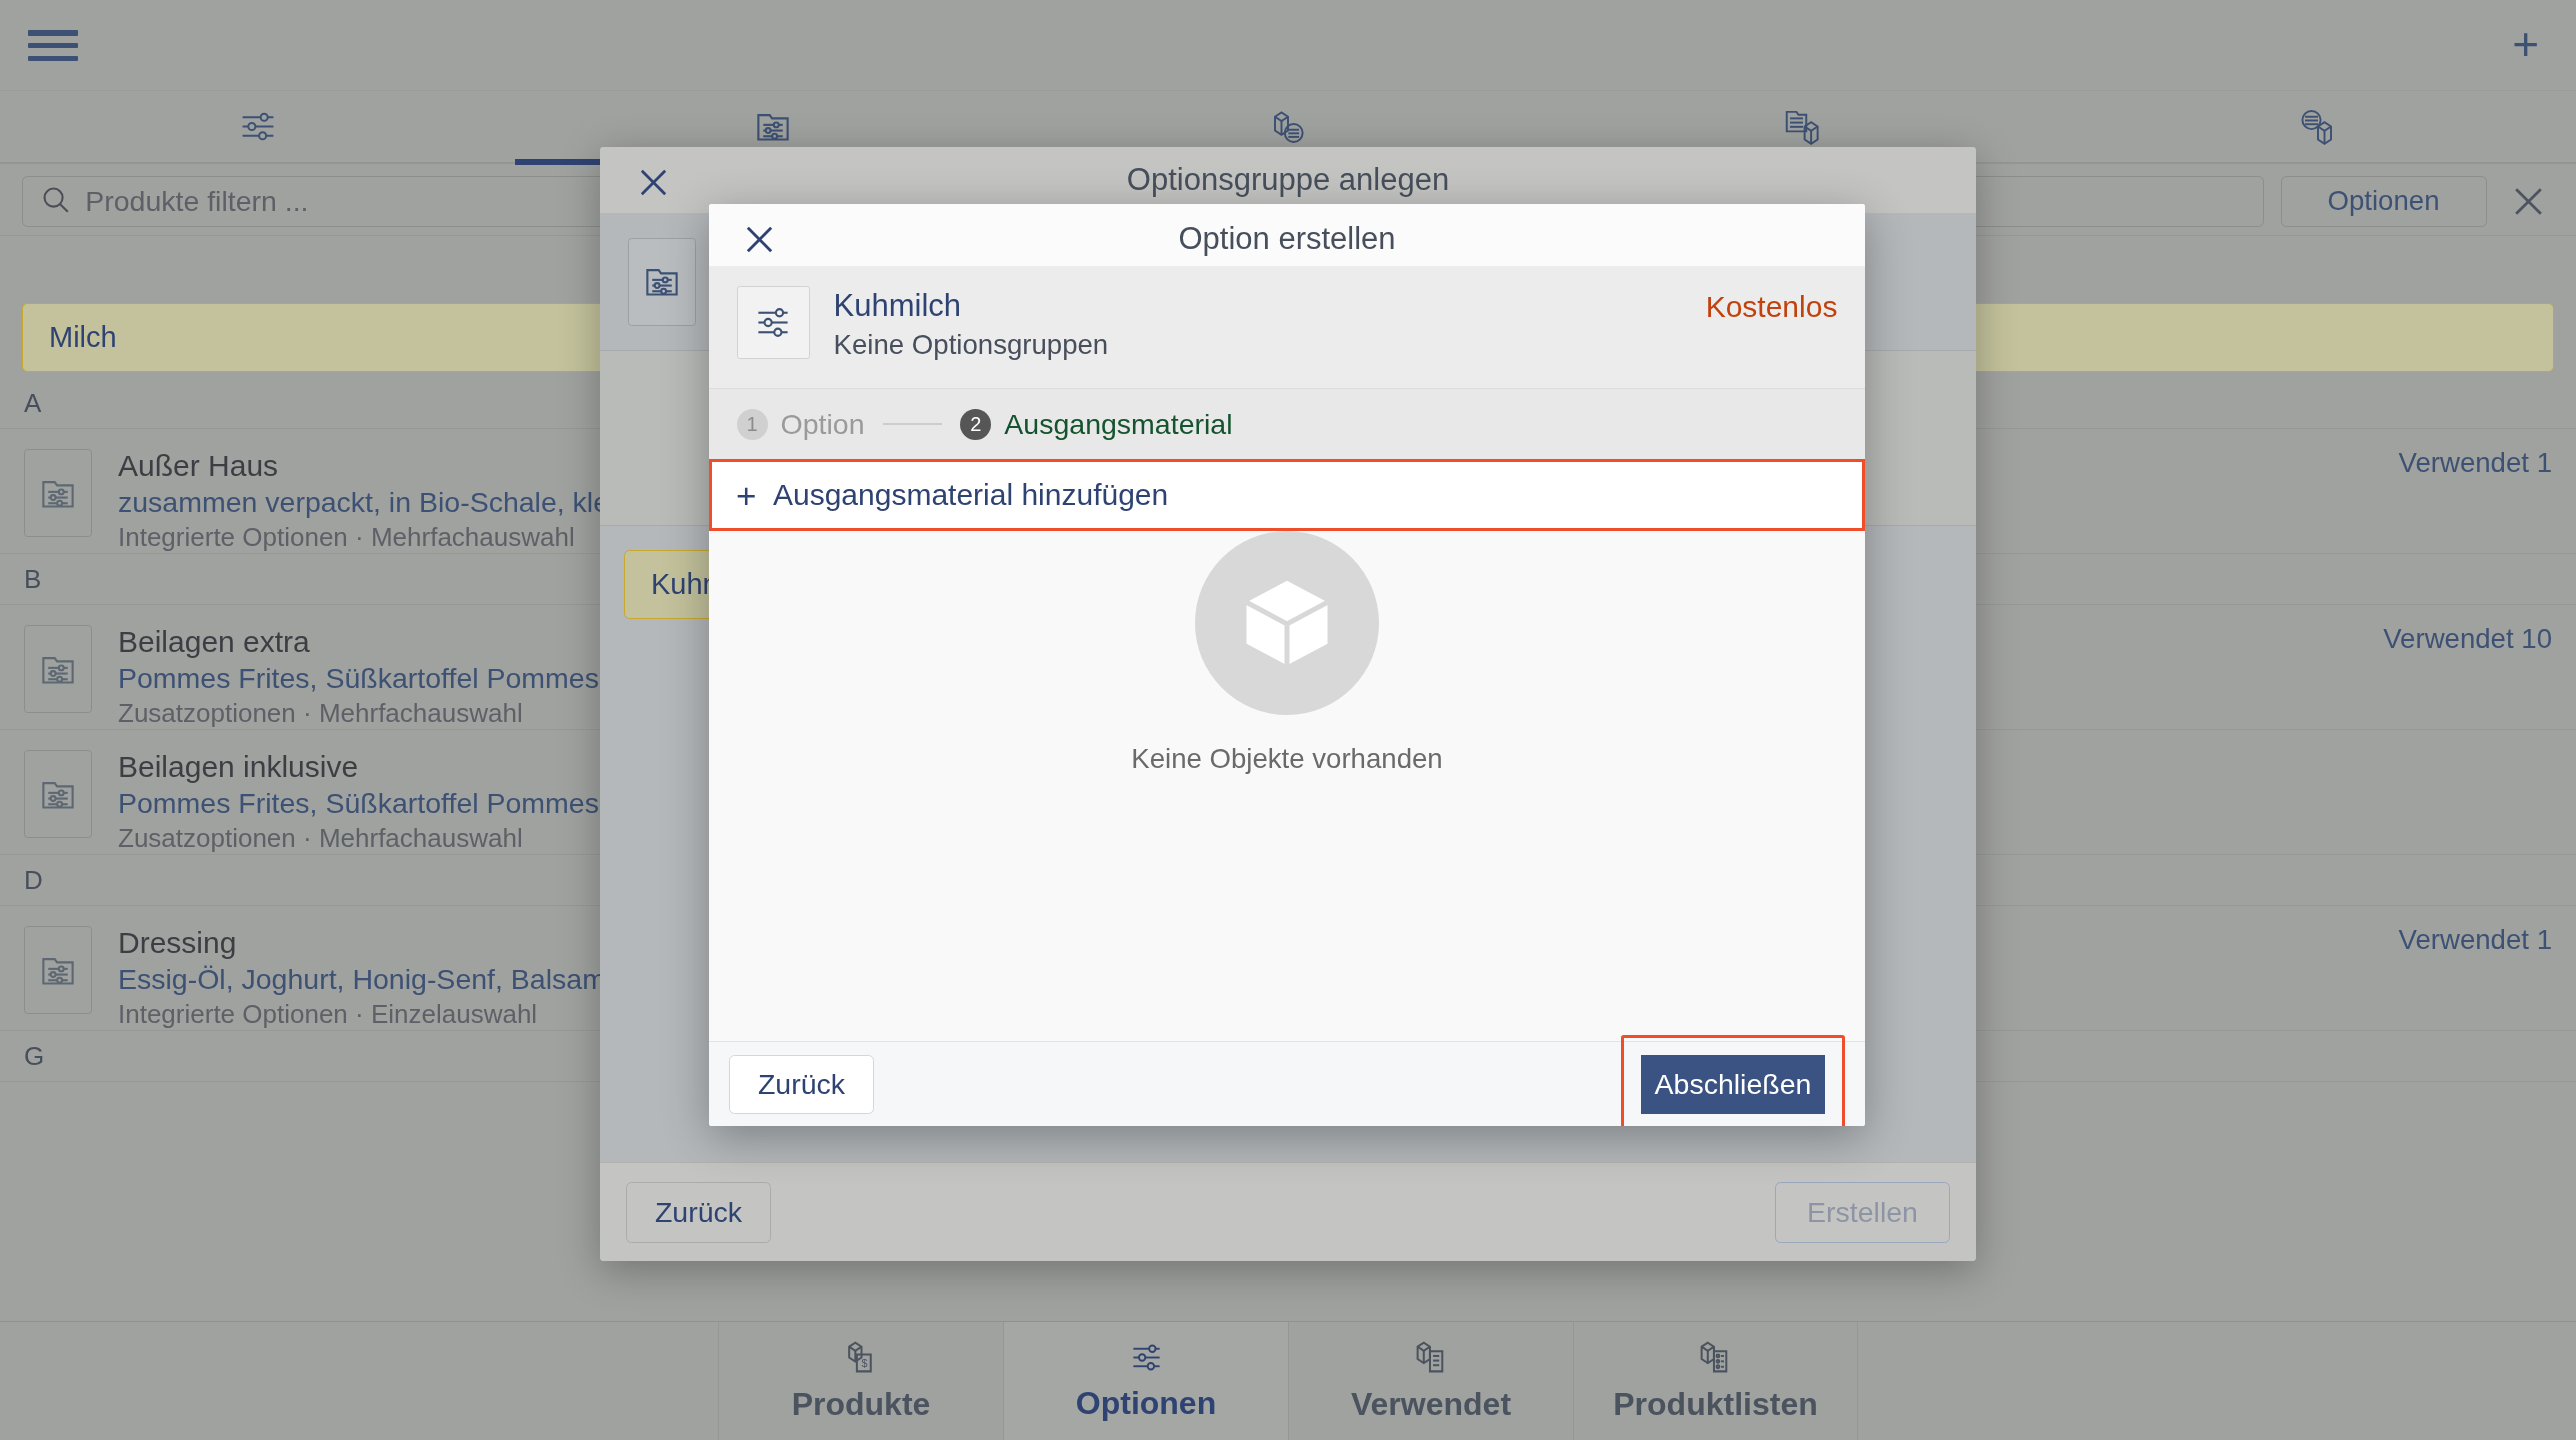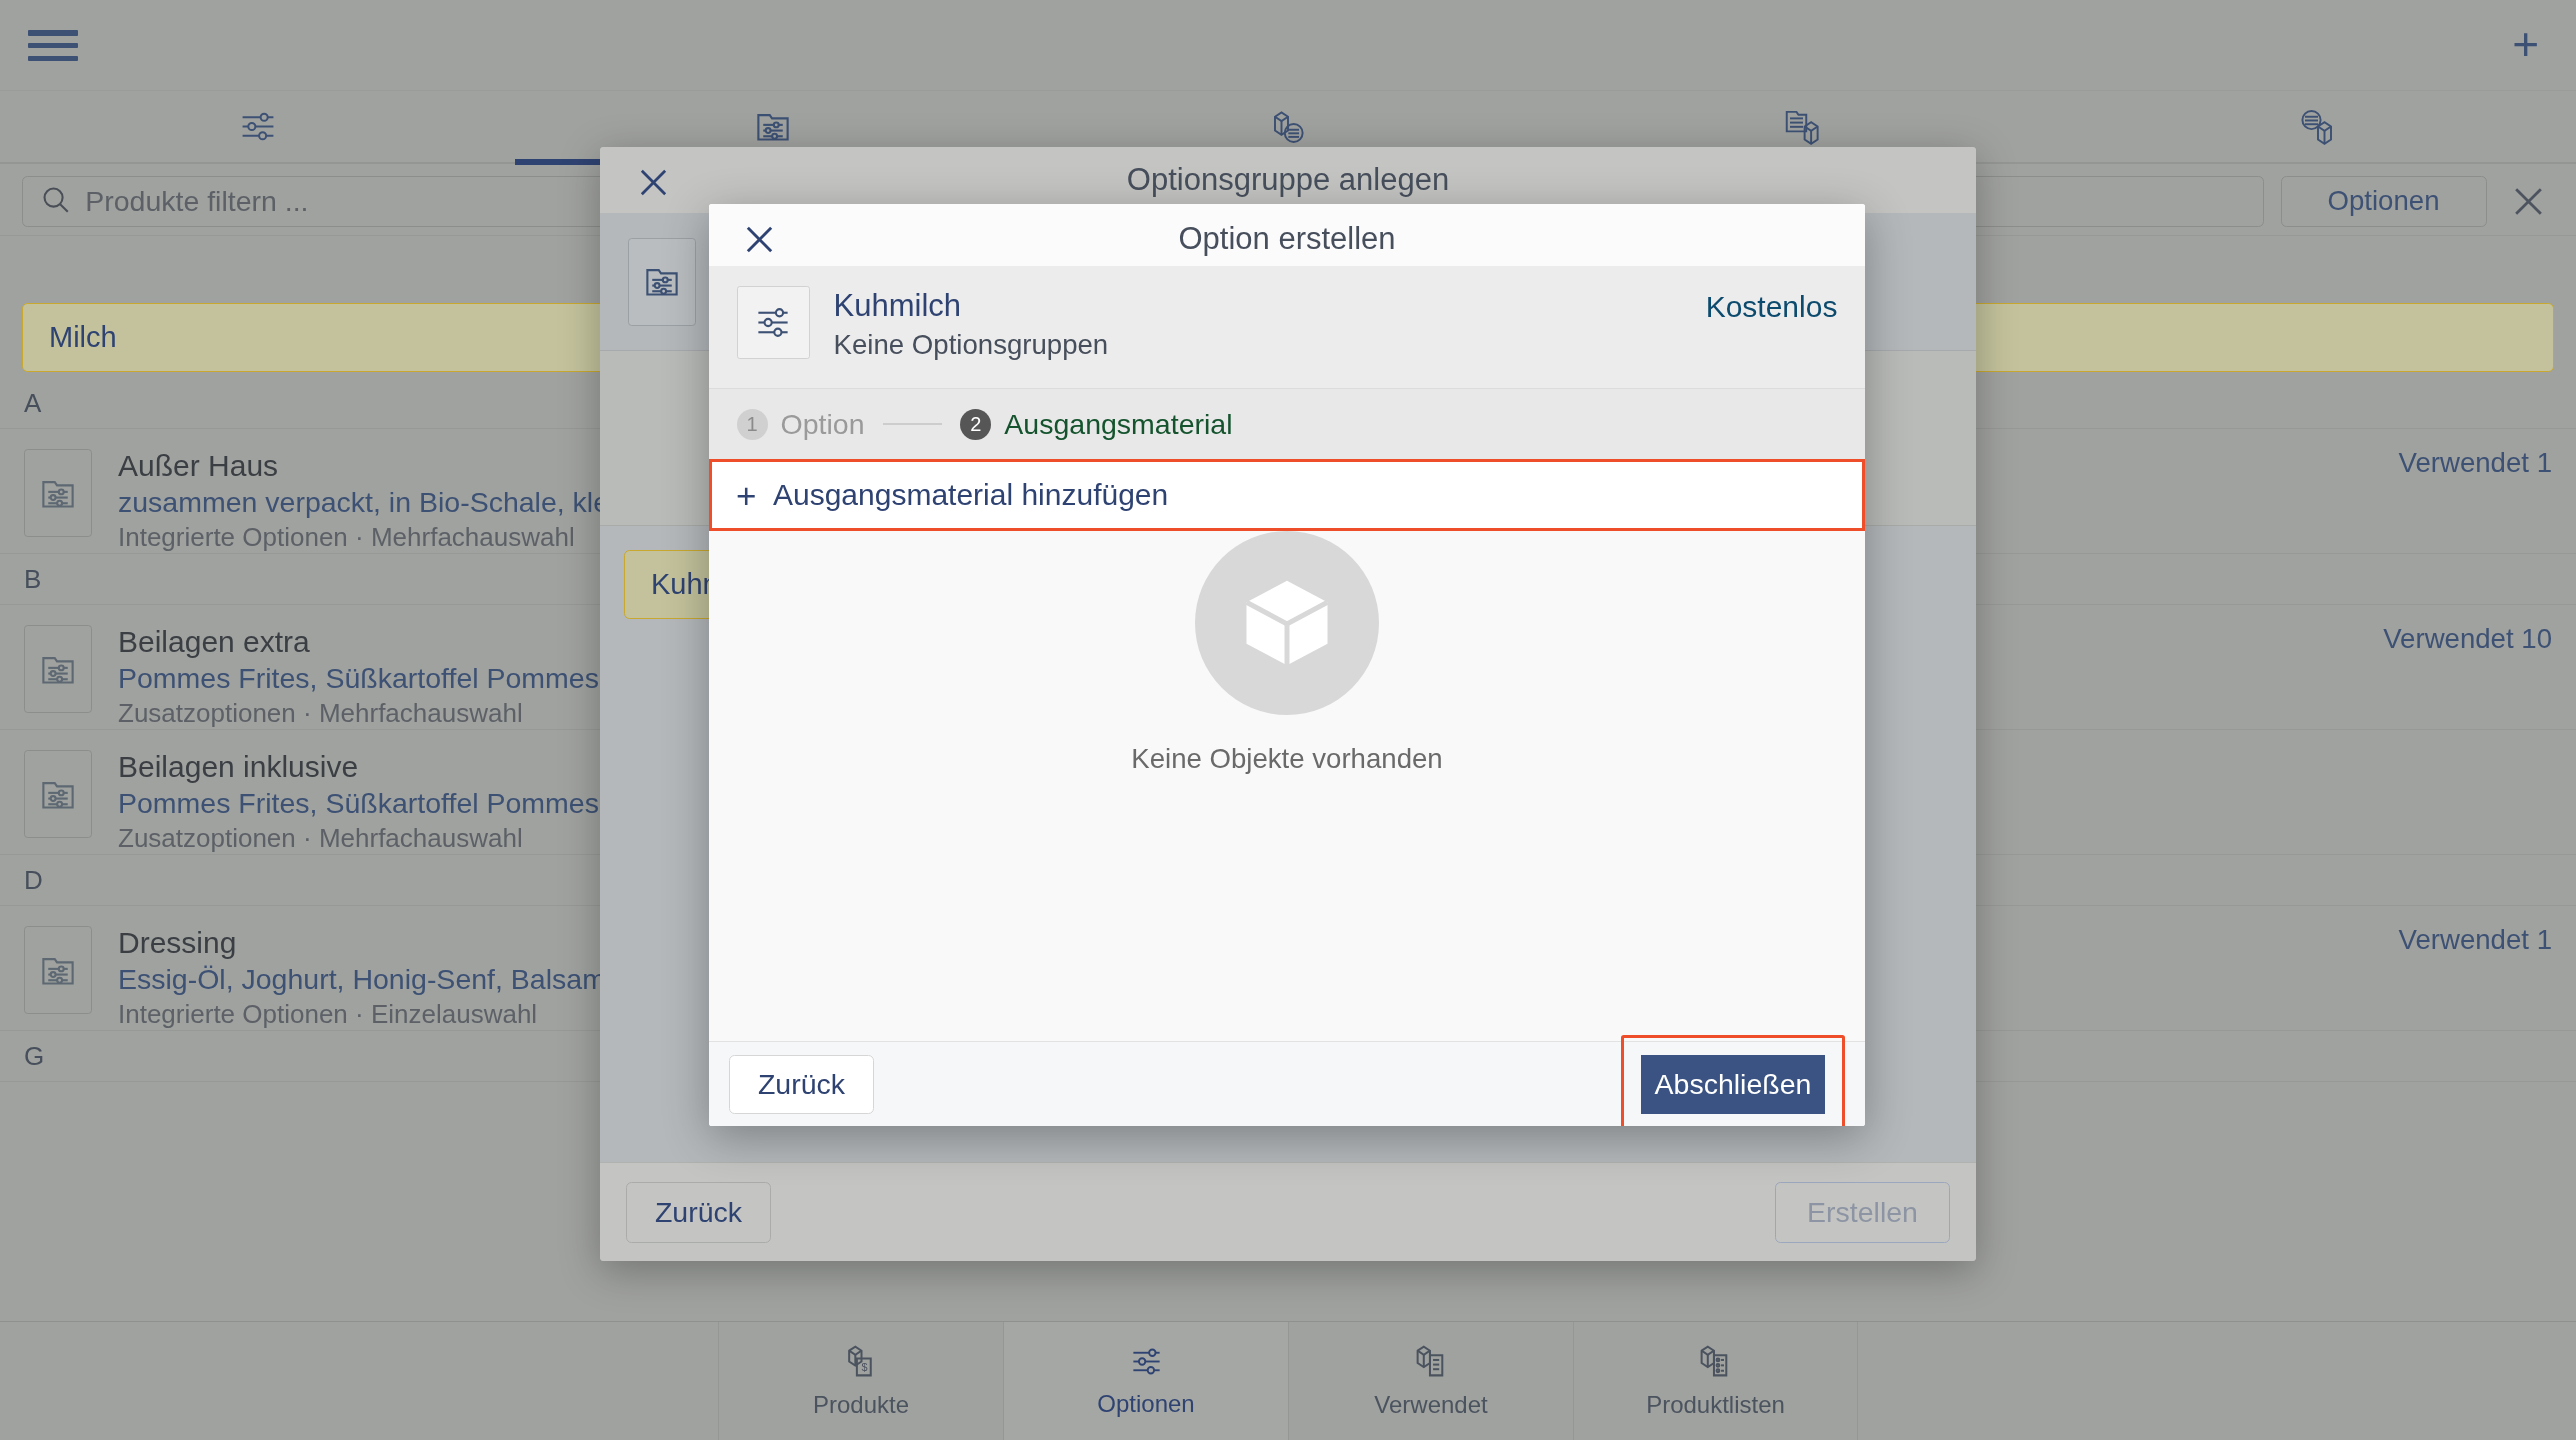--- a/index.html
+++ b/index.html
@@ -193,21 +193,21 @@
   .bn-item {
     width: 285px;
     display: flex; flex-direction: column;
     align-items: center; justify-content: center;
     gap: 7.3px;
     border-left: 0.9px solid #949794;
     cursor: pointer;
   }
   .bn-item:last-child { border-right: 0.9px solid #949794; }
   .bn-item.active { background: #a5a7a4; }
-  .bn-label { font-size: 24px; color: #4b535f; }
+  .bn-label { font-size: 32px; color: #4b535f; font-weight: bold; }
   .bn-item.active .bn-label { color: #2f4372; }
 
   
   .outer-modal {
     position: absolute;
     left: 600px; top: 147px;
     width: 1376px; height: 1114px;
     background: #c4c5c2;
     border-radius: 3.7px;
     box-shadow: 0 9.2px 40px rgba(0,0,0,0.28);
@@ -330,21 +330,21 @@
     background: #f2f2f2;
     border-radius: 2.8px;
     display:flex;align-items:center;justify-content:center;
     flex: 0 0 auto;
   }
   .im-prod-text { margin-left: 24px; }
   .im-prod-name { font-size: 31px; color: #2f4372; line-height: 39px; }
   .im-prod-sub  { font-size: 27.6px; color: #474f5c; line-height: 39px; }
   .im-price {
     position:absolute; right: 27.6px; top: 24px;
-    font-size: 30px; color: #0c4a6e;
+    font-size: 30px; color: #c2410c;
   }
   .im-stepper {
     background: #e8e8e8;
     height: 70px;
     display:flex; align-items:center;
     padding-left: 27.6px;
     gap: 0;
     flex: 0 0 auto;
   }
   .step { display:flex; align-items:center; gap: 13px; }

